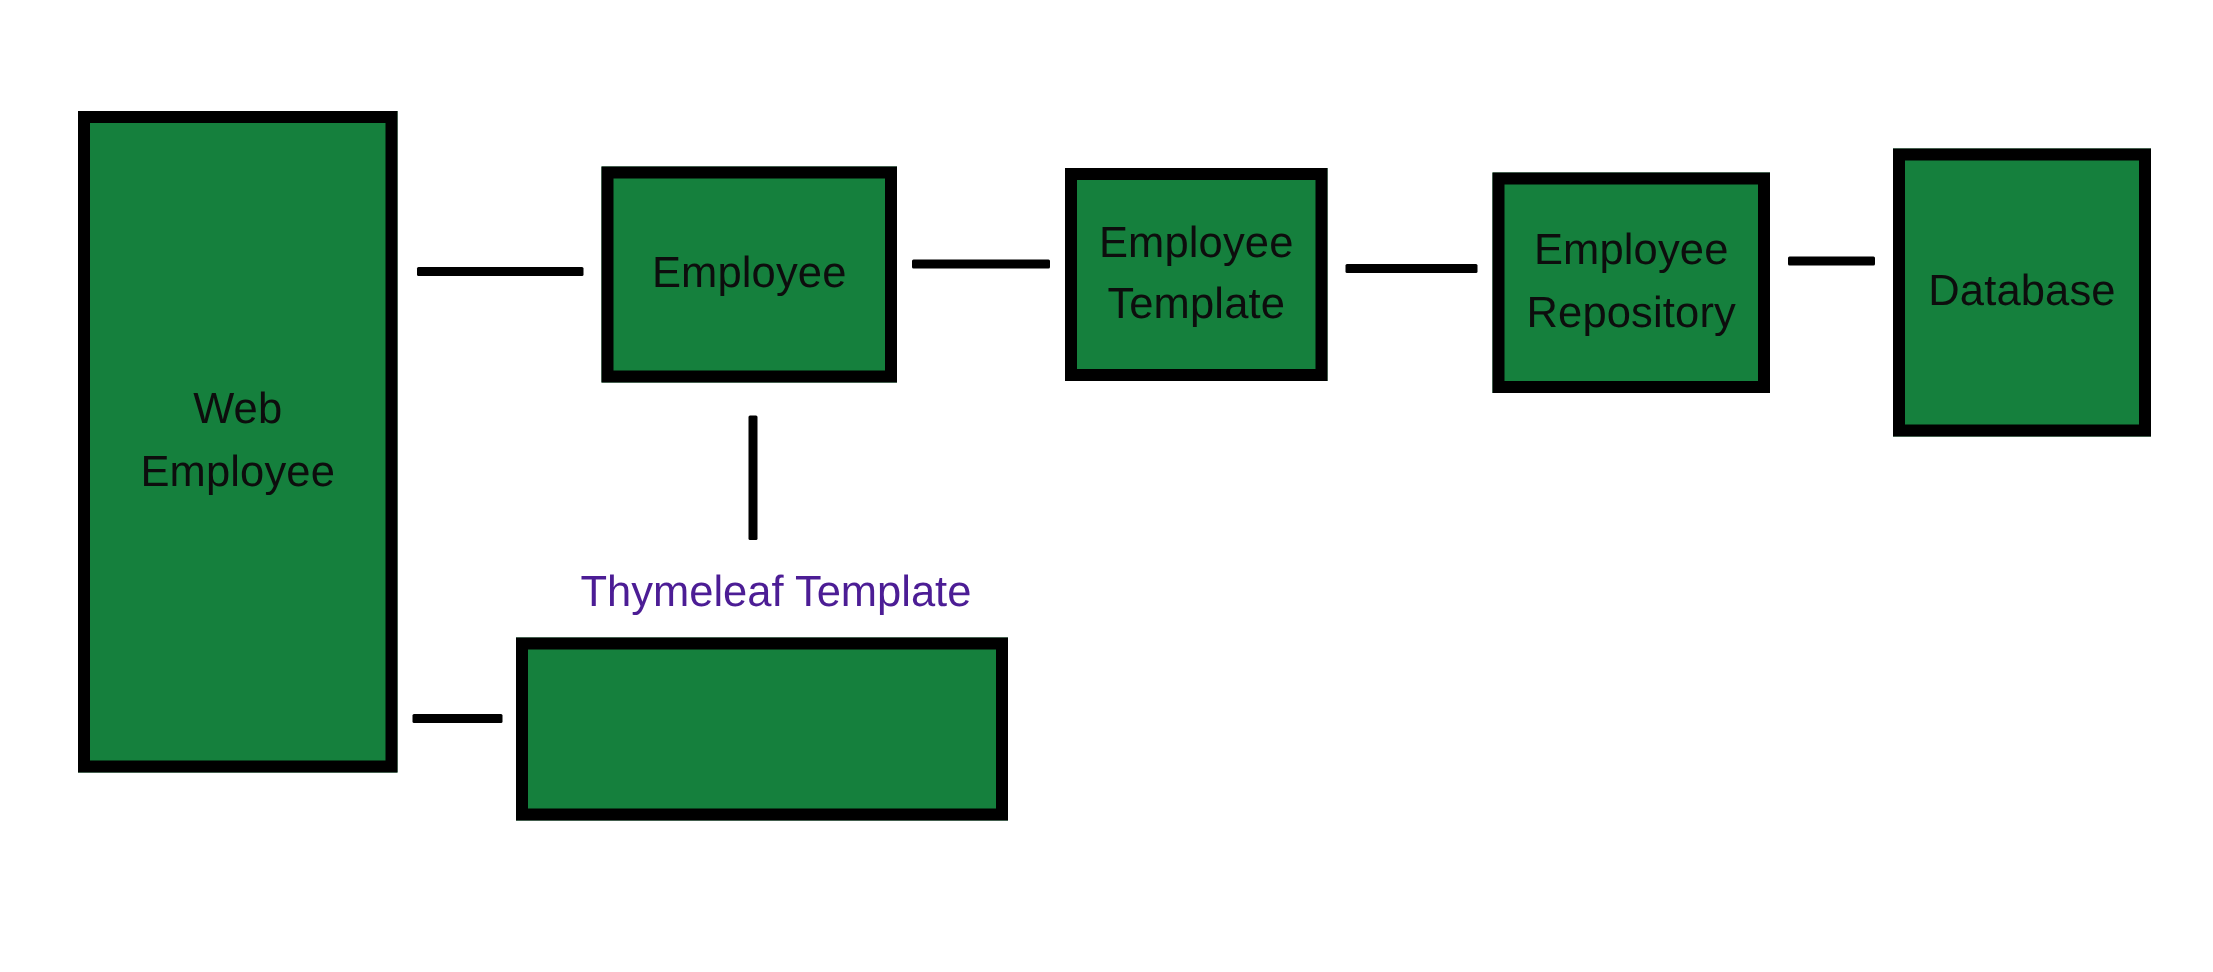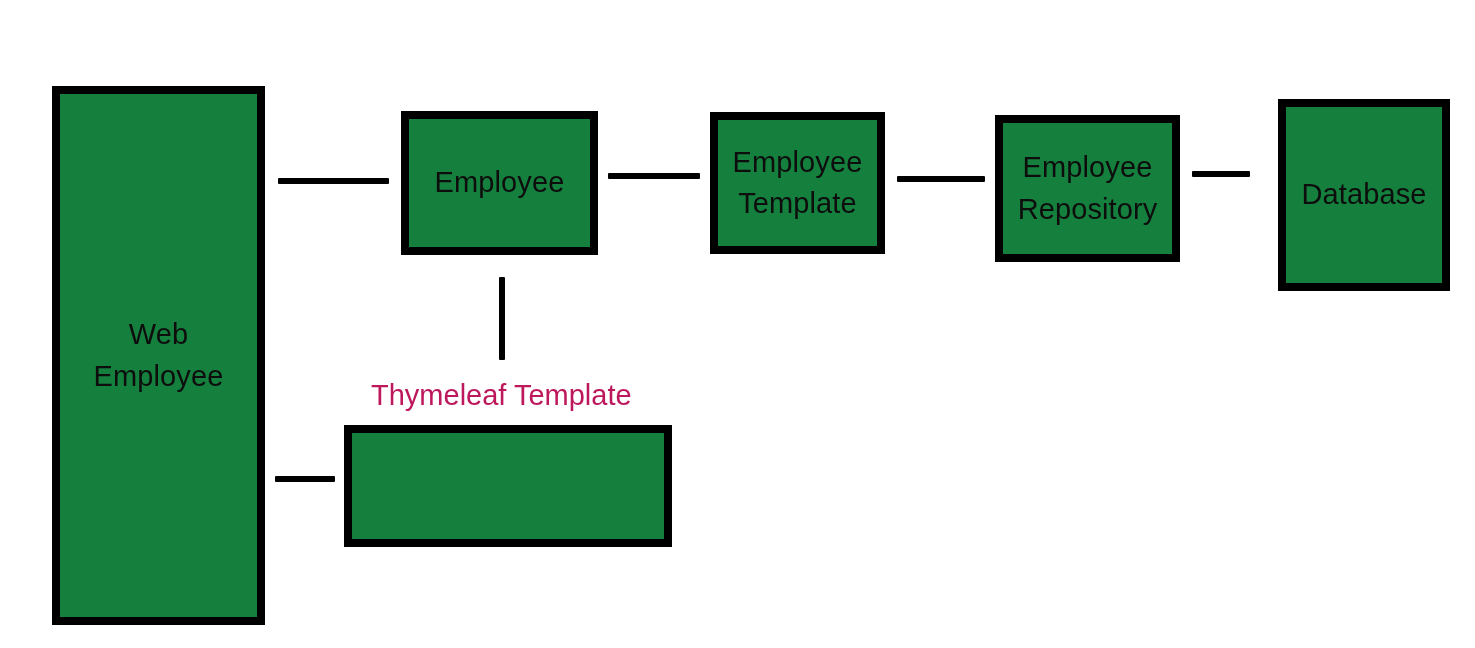--- a/index.html
+++ b/index.html
@@ -43,52 +43,53 @@
     border-radius: 1px;
   }
   .connector-v {
     position: absolute;
     background: #000000;
     width: 6px;
     border-radius: 1px;
   }
   .free-label {
     position: absolute;
-    color: #be185d;
+    color: #4c1d95;
     font-size: 29px;
     line-height: 1.1;
     white-space: nowrap;
     font-weight: 400;
+    margin-left: 16px;
   }
 </style>
 </head>
 <body>
 
 <div id="canvas" style="background: rgb(255, 255, 255);">
 
-  <div class="node" style="left: 52px; top: 86px; width: 213px; height: 539px;">
+  <div class="node" style="left: 52px; top: 74px; width: 213px; height: 441px;">
     <span class="node-line">Web</span>
     <span class="node-line">Employee</span>
   </div>
 
   <div class="node" style="left: 401px; top: 111px; width: 197px; height: 144px;">
     <span class="node-line">Employee</span>
   </div>
 
   <div class="node" style="left: 710px; top: 112px; width: 175px; height: 142px;">
     <span class="node-line">Employee</span>
     <span class="node-line">Template</span>
   </div>
 
   <div class="node" style="left: 995px; top: 115px; width: 185px; height: 147px;">
     <span class="node-line">Employee</span>
     <span class="node-line">Repository</span>
   </div>
 
-  <div class="node" style="left: 1262px; top: 99px; width: 172px; height: 192px; margin-left: 16px;">
+  <div class="node" style="left: 1262px; top: 99px; width: 172px; height: 192px;">
     <span class="node-line">Database</span>
   </div>
 
   <div class="node" style="left: 344px; top: 425px; width: 328px; height: 122px;"></div>
 
   <div class="free-label" style="left: 371px; top: 380px;">Thymeleaf Template</div>
 
   <div class="connector-h" style="left: 278px; top: 178px; width: 111px;"></div>
   <div class="connector-h" style="left: 608px; top: 173px; width: 92px;"></div>
   <div class="connector-h" style="left: 897px; top: 176px; width: 88px;"></div>

